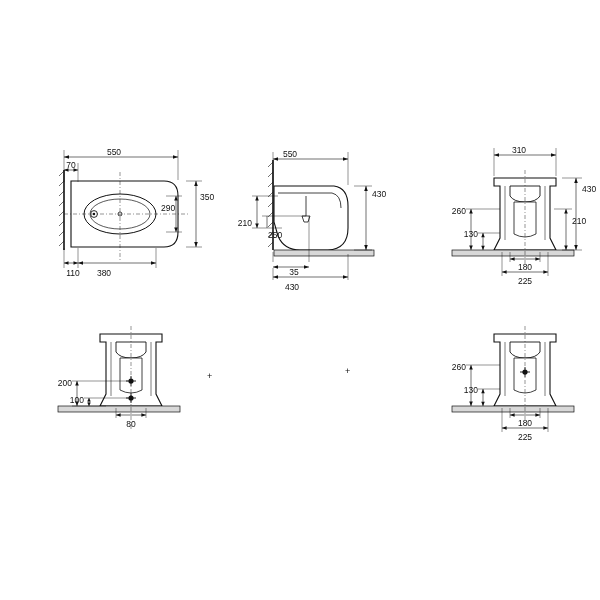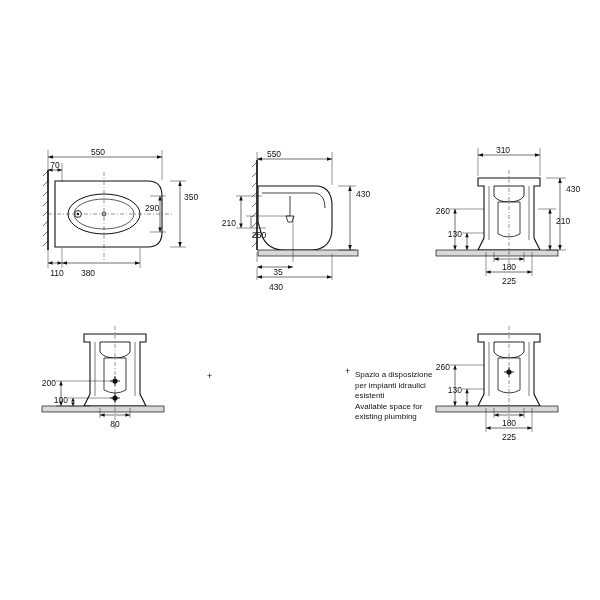--- a/index.html
+++ b/index.html
@@ -14,20 +14,21 @@
     color: #1a1a1a;
     position: relative;
     overflow: hidden;
   }
   #sheet {
     position: absolute;
     left: 0;
     top: 0;
     width: 492px;
     height: 600px;
+    padding-left: 16px;
   }
   .svg-root {
     display: block;
   }
   .dim-text {
     font-family: "Liberation Sans", sans-serif;
     font-size: 8.5px;
     fill: #111111;
   }
   .legend-block {
@@ -363,19 +364,14 @@
       <text class="dim-text" x="462" y="393" text-anchor="end">130</text>
       <text class="dim-text" x="509" y="426" text-anchor="middle">180</text>
       <text class="dim-text" x="509" y="440" text-anchor="middle">225</text>
     </g>
 
   </svg>
 
   <span class="legend-plus" style="left:207px; top:371px;">+</span>
 
   <span class="legend-plus" style="left:345px; top:366px;">+</span>
-  <div class="legend-block" style="left:355px; top:370px; width:110px;">Spazio a disposizione
-per impianti idraulici
-esistenti
-Available space for
-existing plumbing</div>
 
 </div>
 
 </body></html>

